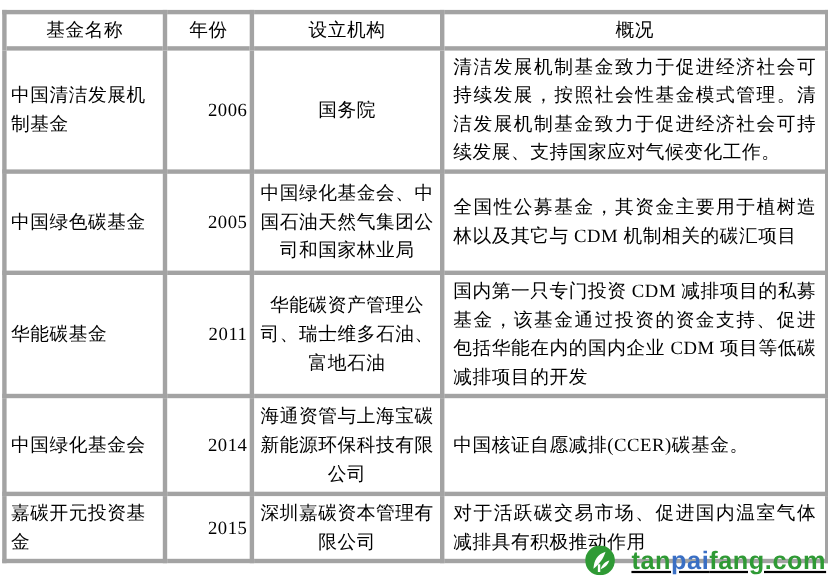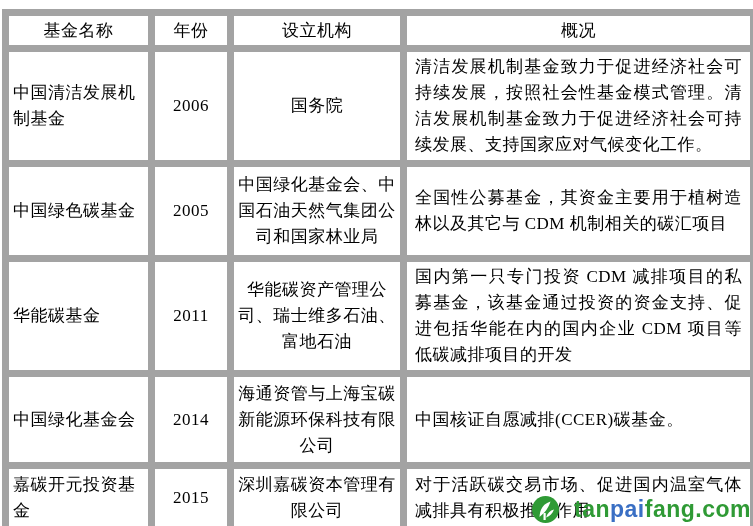--- a/index.html
+++ b/index.html
@@ -18,36 +18,36 @@
   }
   table.fund-table {
     position: absolute;
     left: 2px;
     top: 9px;
     width: 748px;
     border-collapse: collapse;
     table-layout: fixed;
   }
   .fund-table th, .fund-table td {
-    border: 7px solid #a3a3a3;
+    border: 4px solid #a3a3a3;
     font-size: 17px;
     font-weight: normal;
     line-height: 26px;
     vertical-align: middle;
     letter-spacing: 0.5px;
     overflow: hidden;
   }
   .fund-table thead th {
     border-bottom: 2px solid #000000;
     height: 27px;
     text-align: center;
     padding: 1px 2px;
   }
   .col-name   { padding: 2px 4px; }
-  .col-year   { text-align: center; padding: 2px 2px; font-size: 18px; letter-spacing: 0; }
+  .col-year   { text-align: right; padding: 2px 2px; font-size: 18px; letter-spacing: 0; }
   .col-founder{ text-align: center; padding: 2px 4px; }
   .col-overview {
     text-align: justify;
     text-justify: inter-ideograph;
     padding: 2px 8px;
   }
   
   tbody tr:nth-child(1) td { height: 101px; }
   tbody tr:nth-child(2) td { height: 84px;  }
   tbody tr:nth-child(3) td { height: 98px;  }
@@ -56,20 +56,21 @@
   tbody tr:nth-child(6) td { height: 54px;  }
 
   .watermark {
     position: absolute;
     right: 2px;
     bottom: 3px;
     display: flex;
     align-items: center;
     gap: 15px;
     z-index: 5;
+    text-decoration: underline;
   }
   .watermark-logo {
     width: 27px;
     height: 27px;
     flex: 0 0 auto;
   }
   .watermark-text {
     font-family: "Liberation Sans", "DejaVu Sans", sans-serif;
     font-weight: 700;
     font-size: 23px;

